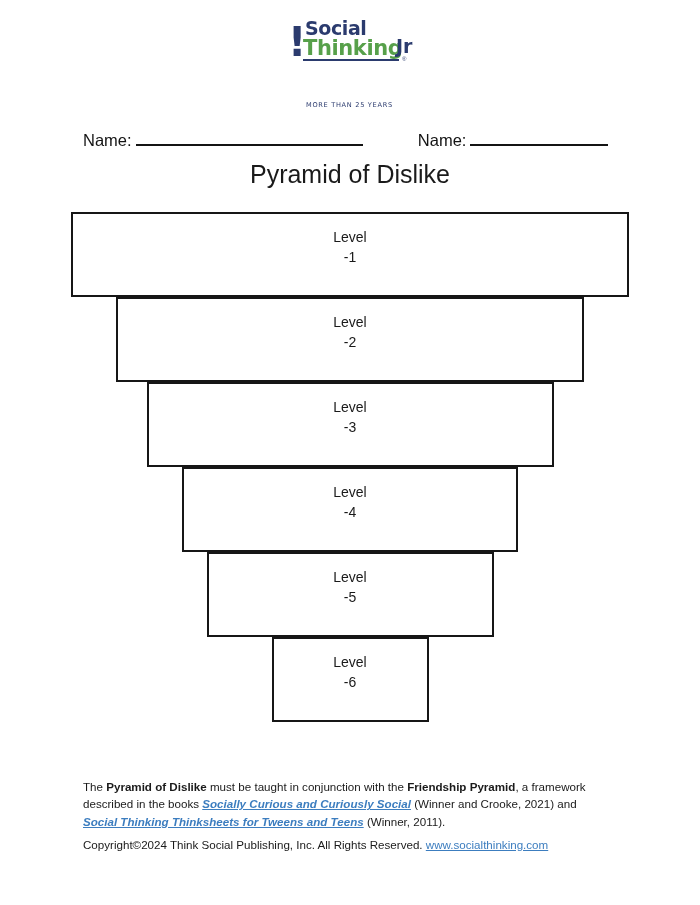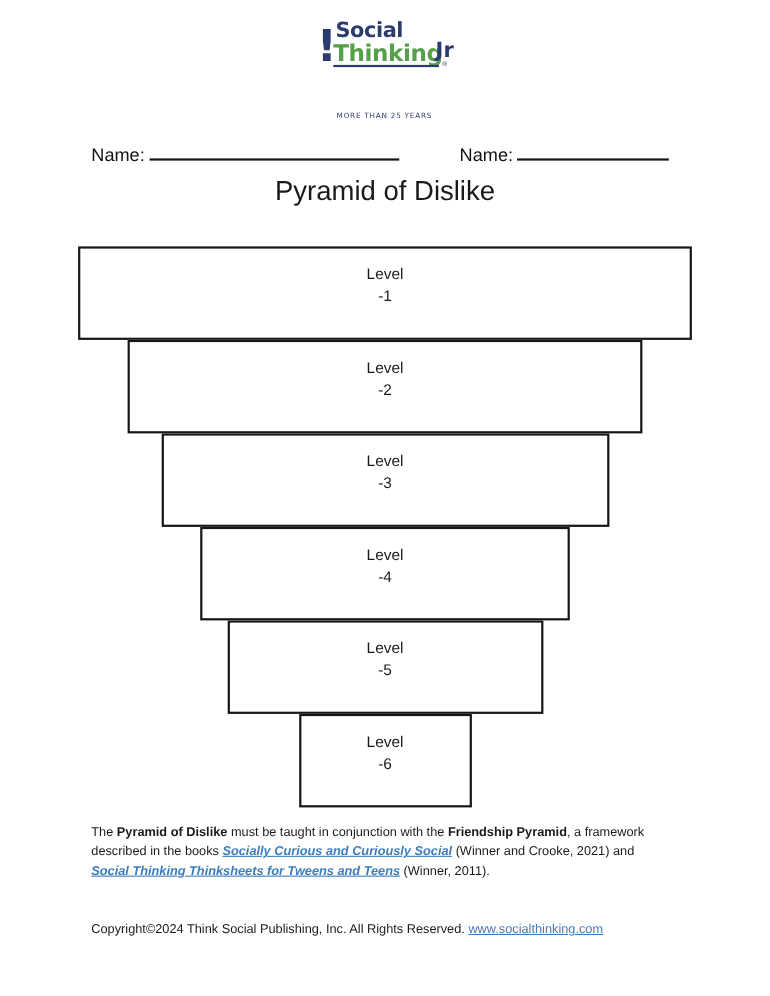--- a/index.html
+++ b/index.html
@@ -134,21 +134,20 @@
     color: #1a1a1a;
     font-weight: normal;
   }
 
   
   .pyramid {
     position: absolute;
     left: 0;
     top: 212px;
     width: 700px;
-    margin-top: 12px;
   }
   .level-row {
     display: flex;
     justify-content: center;
   }
   .level-box {
     border: 2.5px solid #161616;
     background: #ffffff;
     box-sizing: border-box;
     display: flex;
@@ -160,21 +159,21 @@
   .level-name, .level-num {
     font-size: 14px;
     line-height: 20px;
     color: #1a1a1a;
   }
 
   
   .footer {
     position: absolute;
     left: 83px;
-    top: 748px;
+    top: 778px;
     width: 512px;
     font-size: 11.6px;
     line-height: 17.4px;
     color: #1a1a1a;
   }
   .footer b { font-weight: bold; }
   .booklink {
     color: #3c7dbf;
     font-style: italic;
     font-weight: bold;

